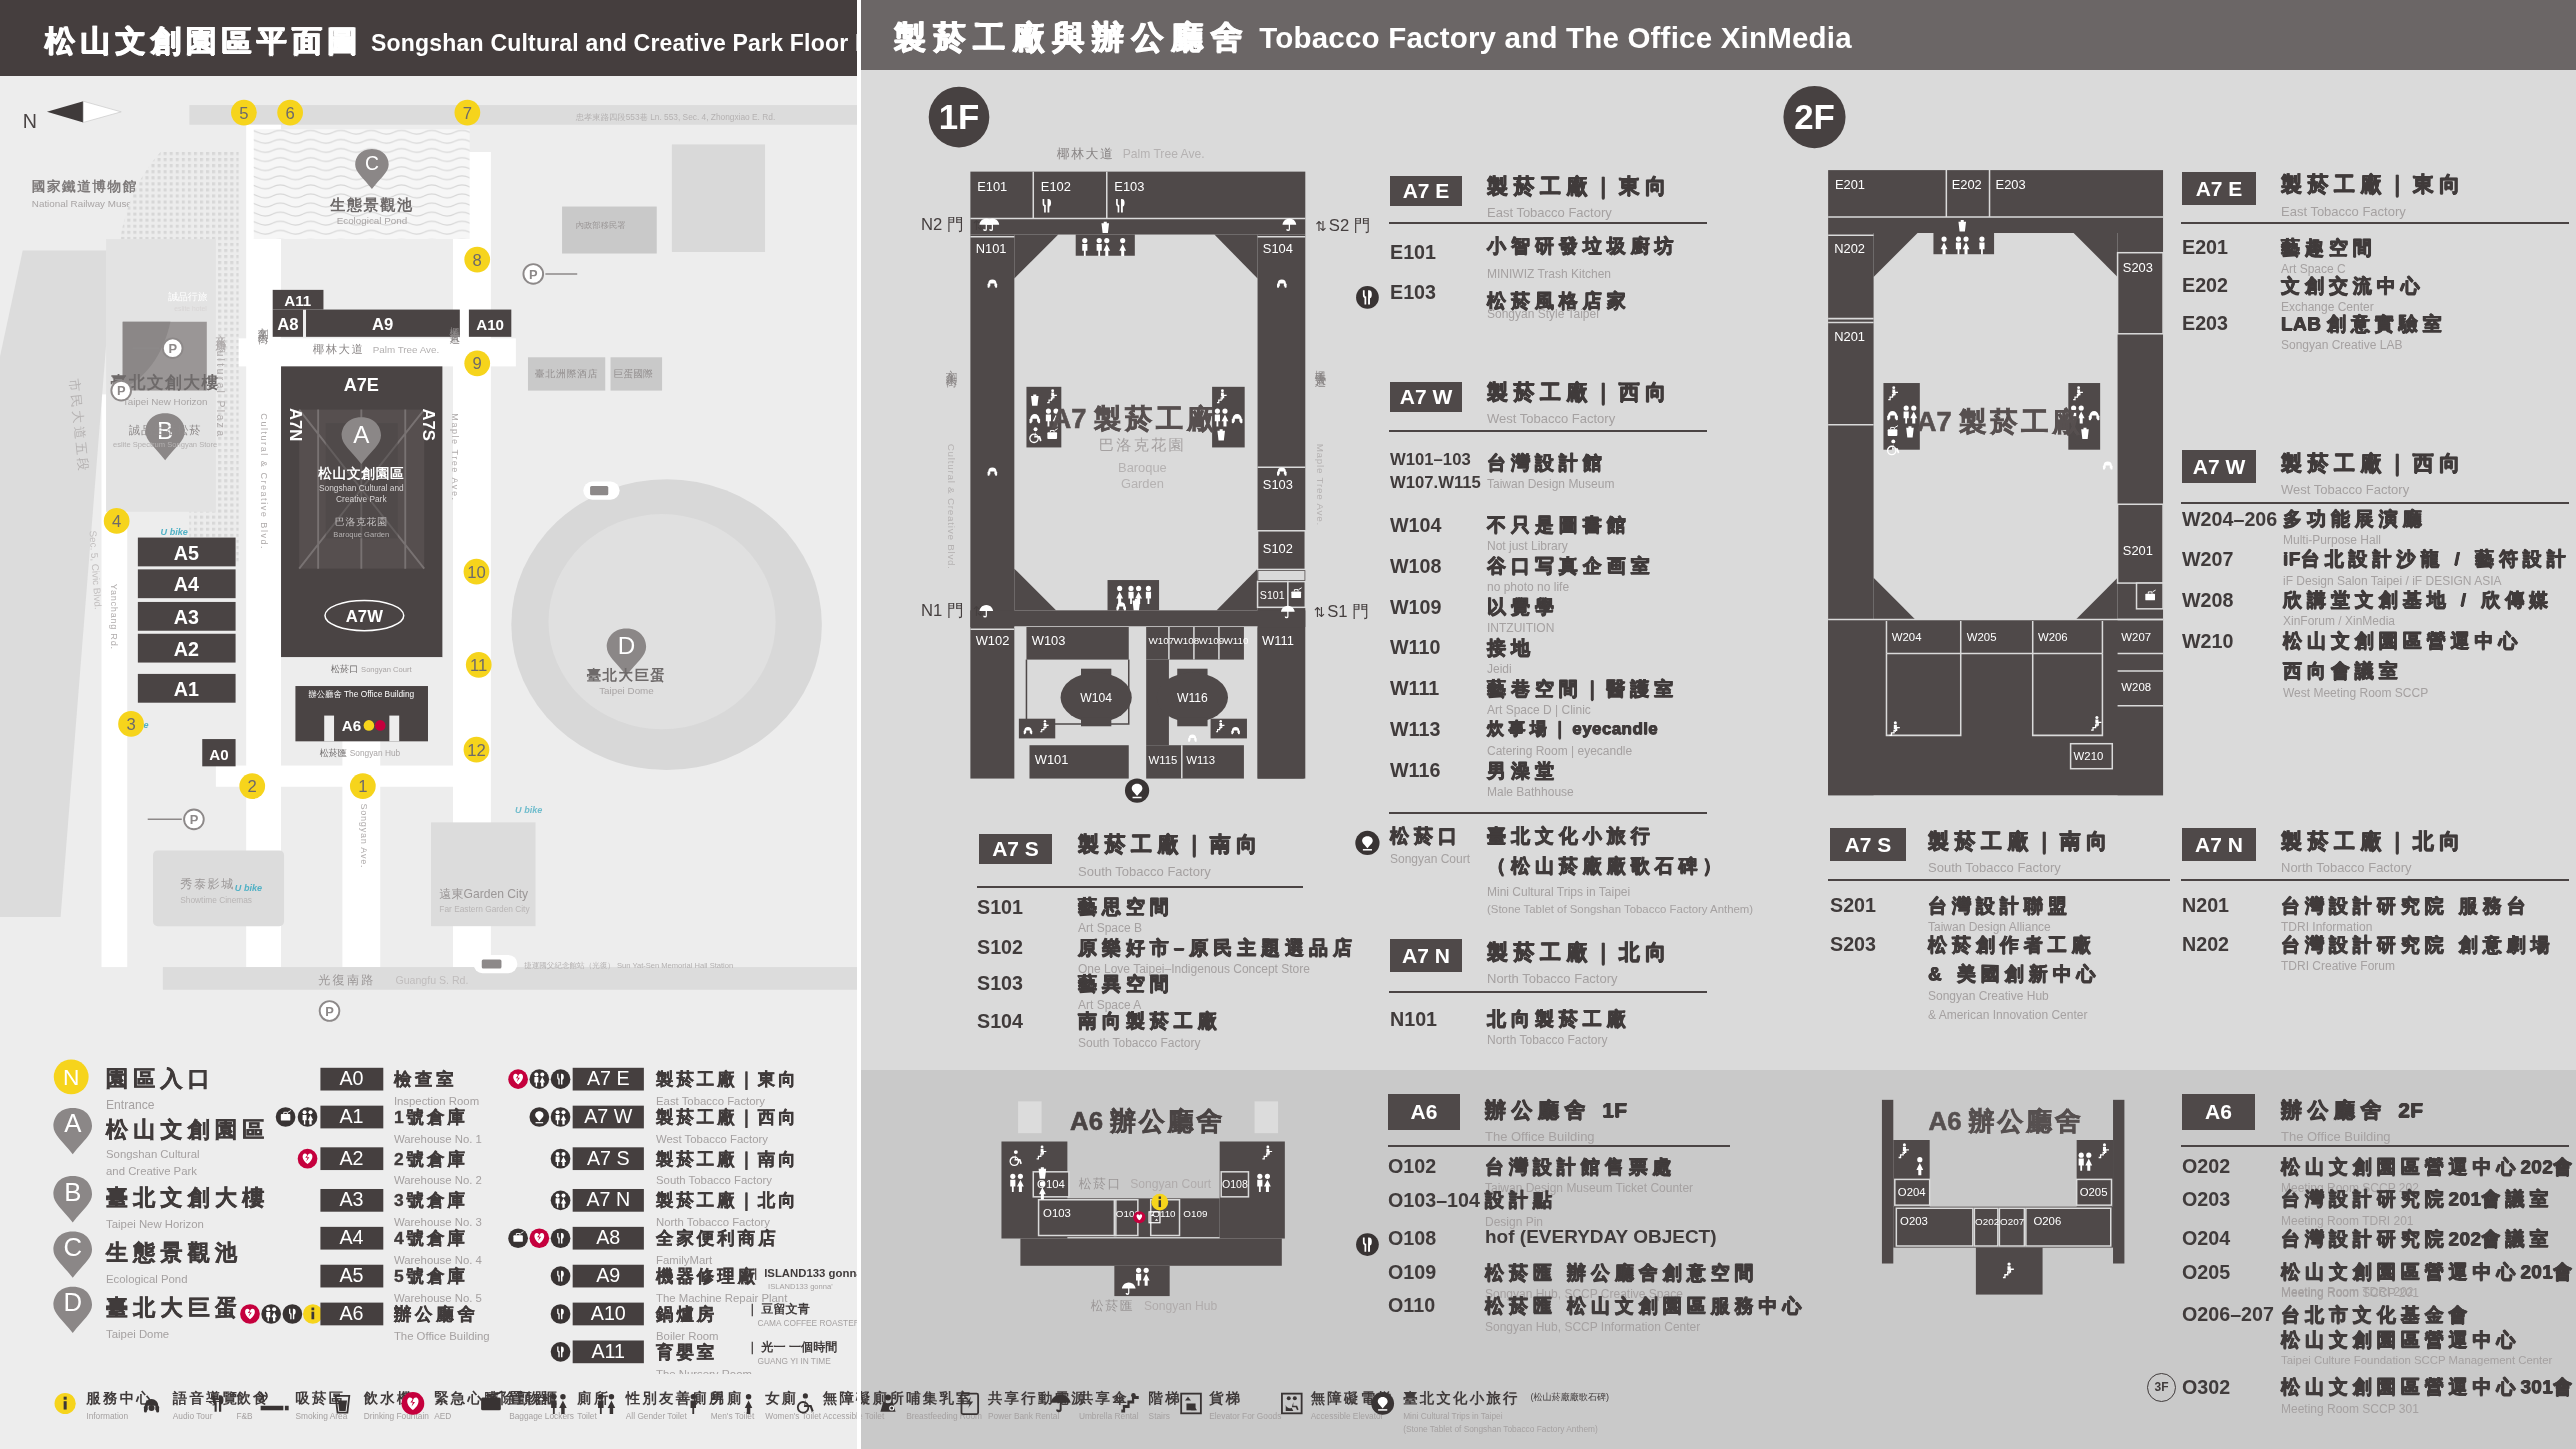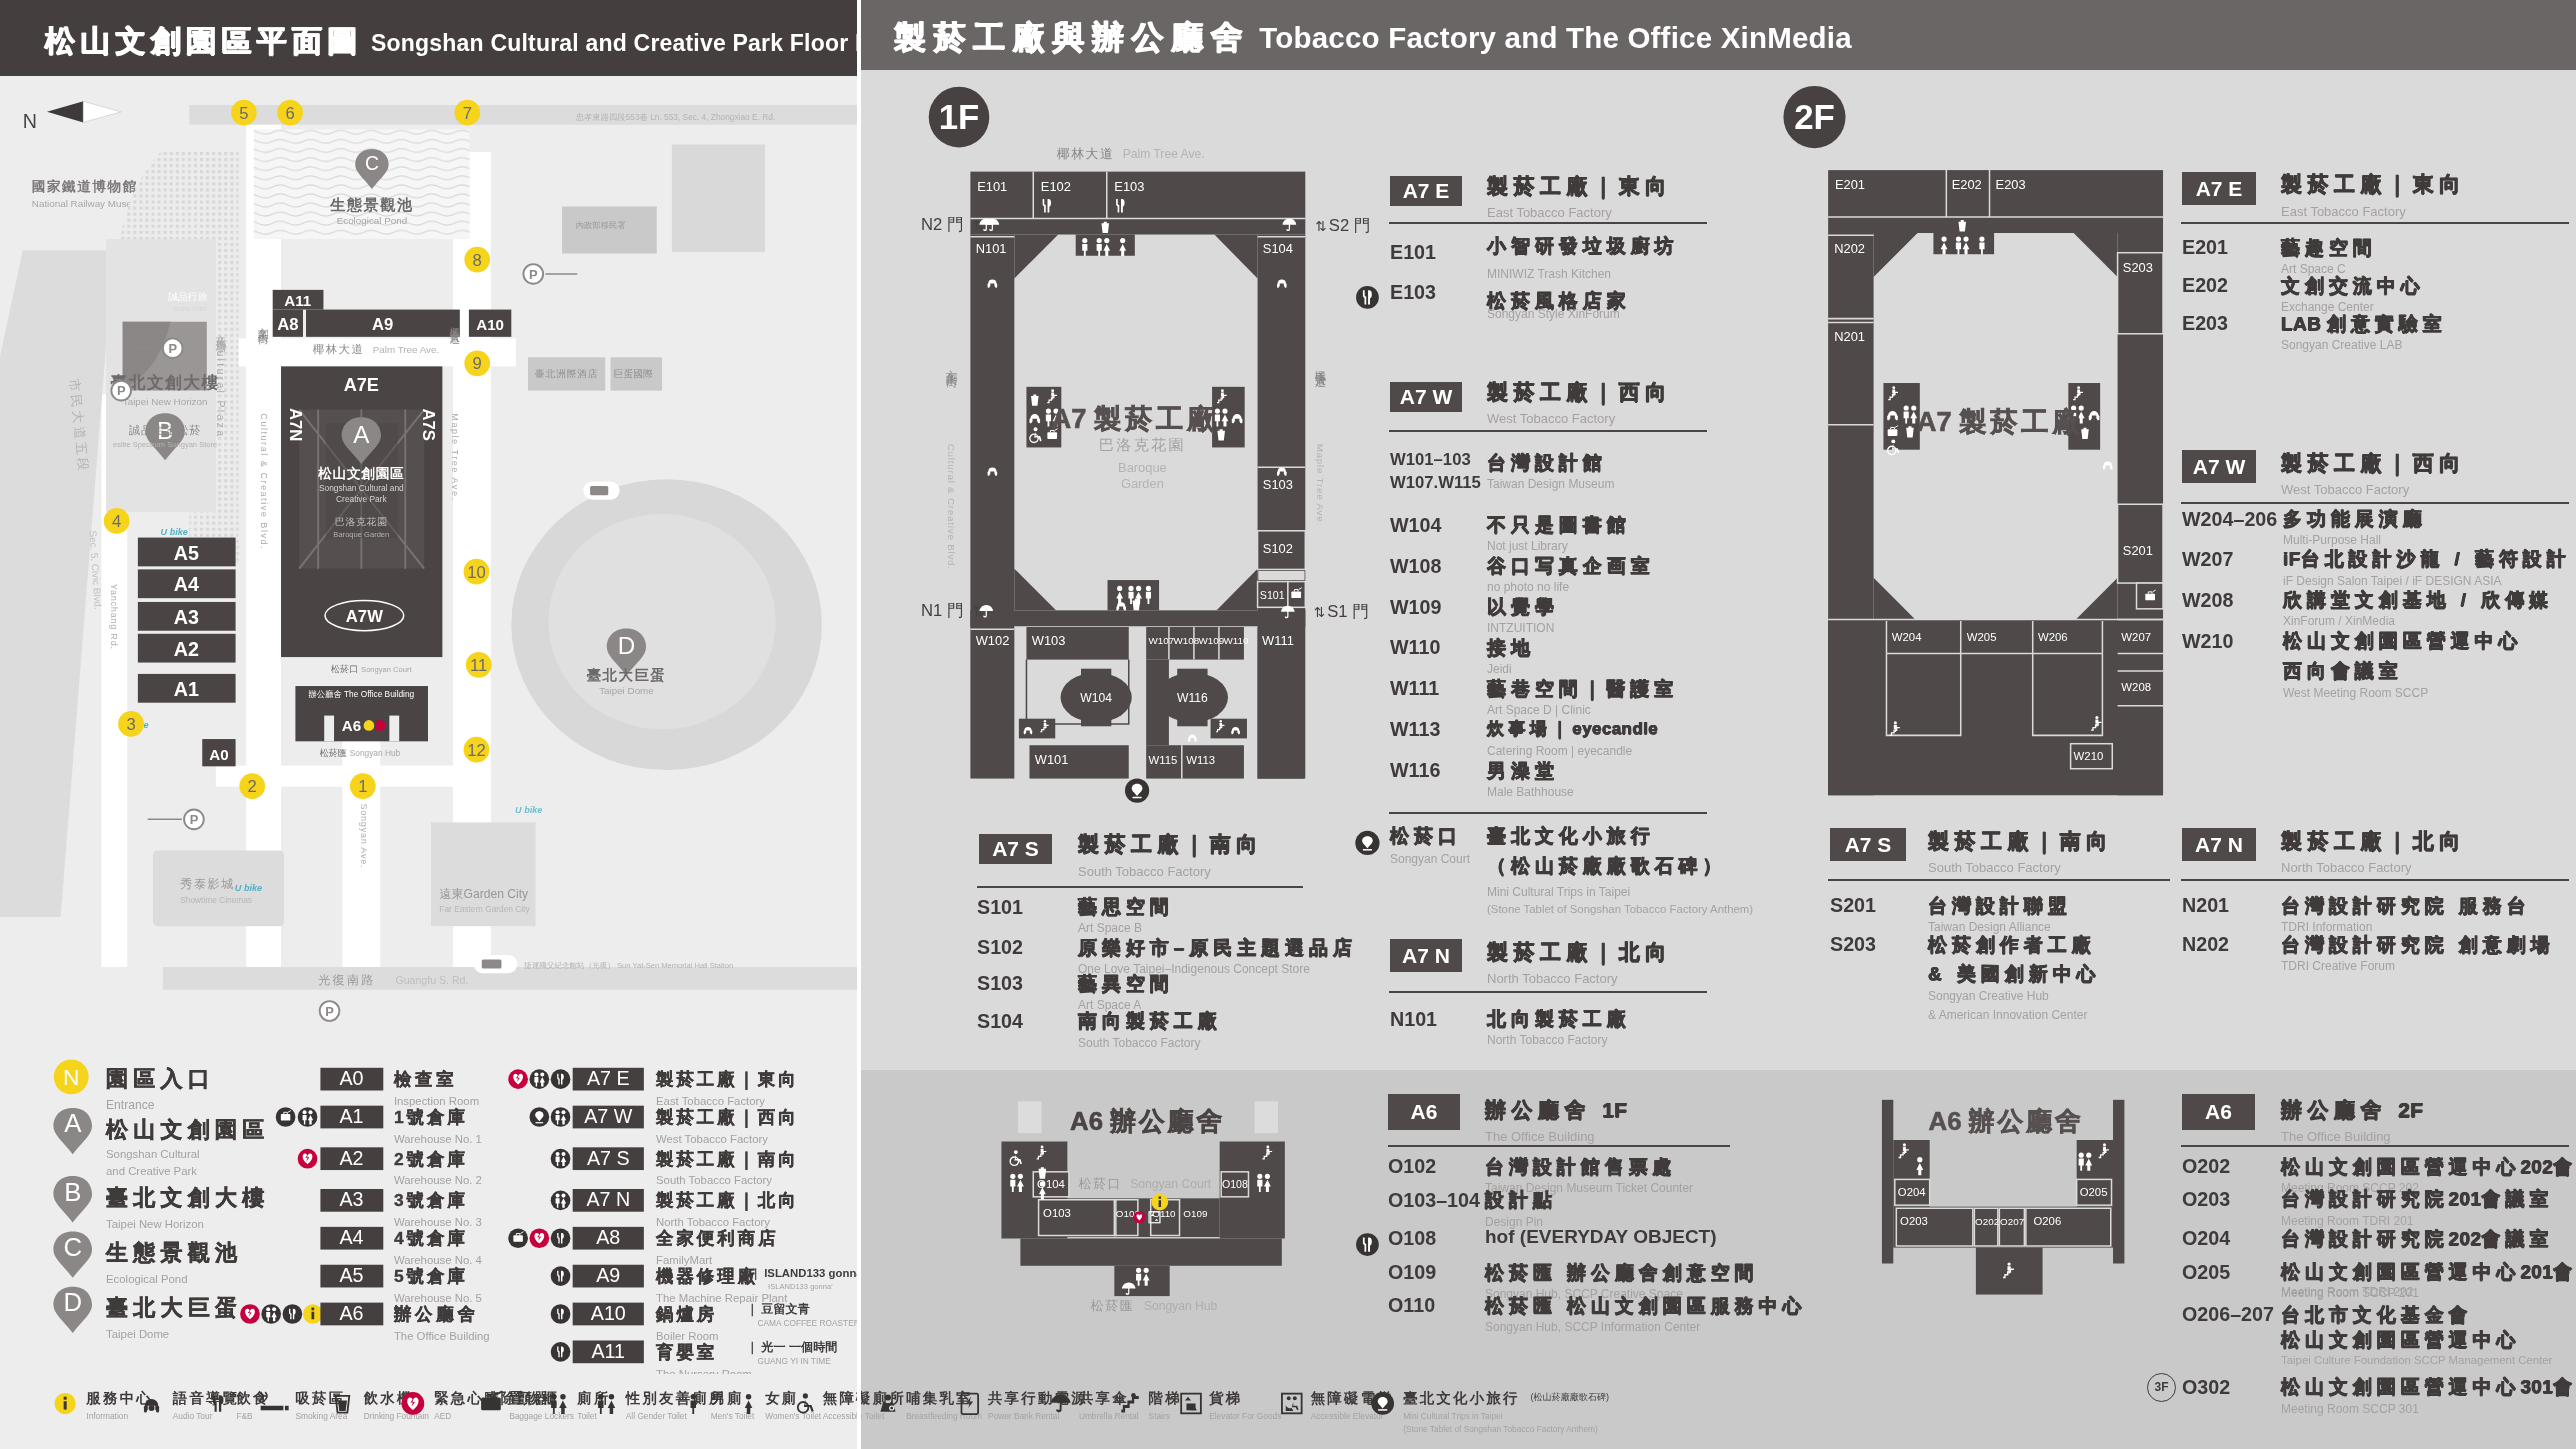--- a/index.html
+++ b/index.html
@@ -1130,21 +1130,21 @@
 <div class="abs name" style="left:1487px;top:172px;font-size:21px;">製菸工廠｜東向</div>
 <div class="abs eng" style="left:1487px;top:205px;font-size:13px;">East Tobacco Factory</div>
 <div class="abs" style="left:1389px;top:222px;width:318px;height:1.5px;background:#4a4444;"></div>
 
 <div class="abs code" style="left:1390px;top:241px;font-size:19.7px;">E101</div>
 <div class="abs name" style="left:1487px;top:233px;font-size:19px;">小智研發垃圾廚坊</div>
 <div class="abs eng" style="left:1487px;top:267px;font-size:12px;">MINIWIZ Trash Kitchen</div>
 
 <div class="abs code" style="left:1390px;top:281px;font-size:19.7px;">E103</div>
 <div class="abs name" style="left:1487px;top:288px;font-size:19px;">松菸風格店家</div>
-<div class="abs eng" style="left:1487px;top:307px;font-size:12px;">Songyan Style XinForum</div>
+<div class="abs eng" style="left:1487px;top:307px;font-size:12px;">Songyan Style Taipei</div>
 
 <div class="abs badge" style="left:1390px;top:382px;width:72px;height:30px;font-size:21px;line-height:30px;">A7 W</div>
 
 <div class="abs name" style="left:1487px;top:378px;font-size:21px;">製菸工廠｜西向</div>
 <div class="abs eng" style="left:1487px;top:411px;font-size:13px;">West Tobacco Factory</div>
 <div class="abs" style="left:1389px;top:430px;width:318px;height:1.5px;background:#4a4444;"></div>
 
 <div class="abs code" style="left:1390px;top:450px;font-size:16.7px;">W101–103</div>
 <div class="abs code" style="left:1390px;top:473px;font-size:16.7px;">W107.W115</div>
 <div class="abs name" style="left:1487px;top:450px;font-size:19px;">台灣設計館</div>

